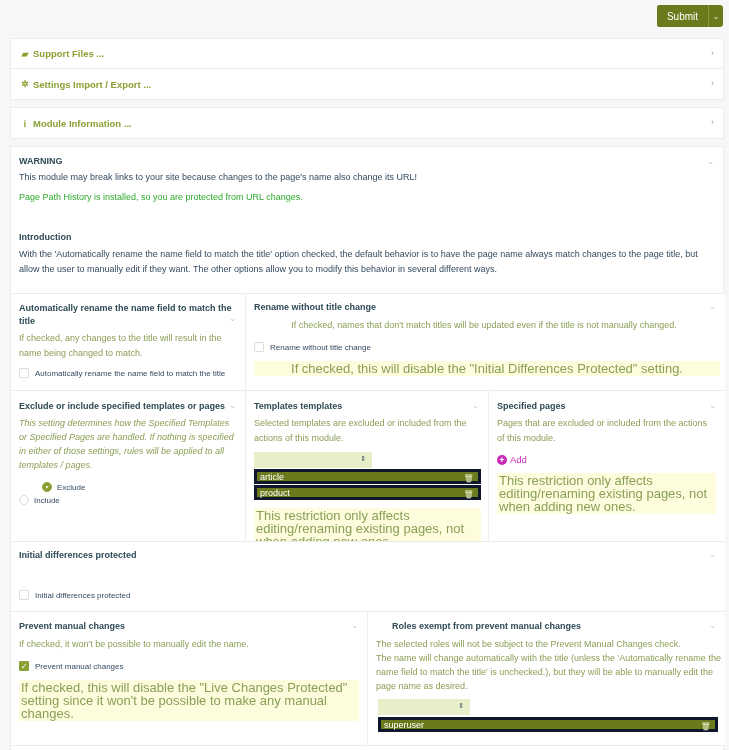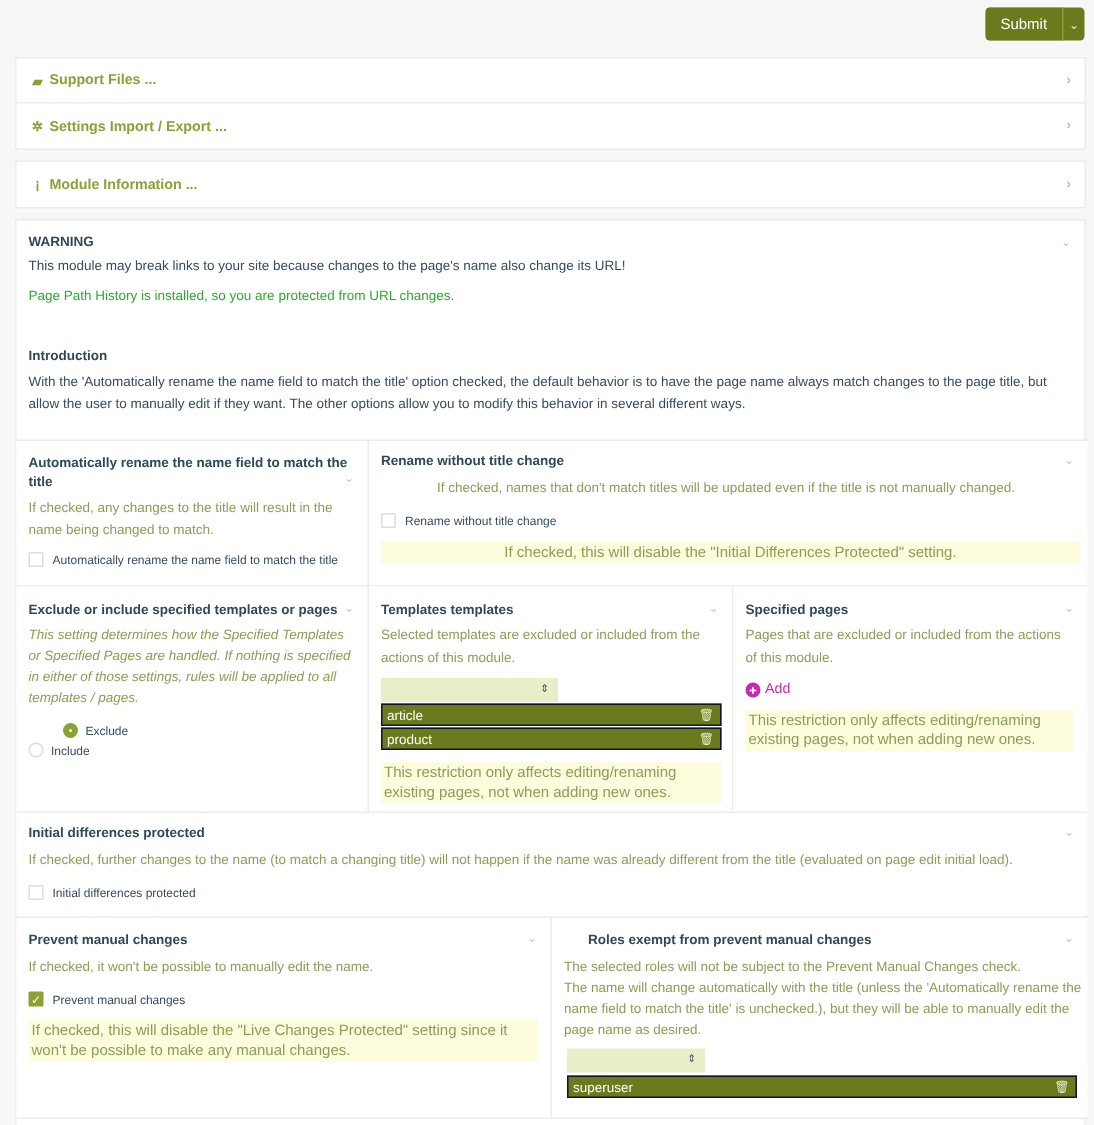--- a/index.html
+++ b/index.html
@@ -12,34 +12,34 @@
   .submit-caret { width: 15px; height: 22px; border-left: 1px solid #8a9a3c; color: #e8eccb; font-size: 8px; display: flex; align-items: center; justify-content: center; }
   .card { position: absolute; left: 10px; width: 714px; background: #fff; border: 1px solid #ececec; }
   .acc-row { height: 30px; display: flex; align-items: center; padding-left: 9px; font-size: 9.5px; font-weight: bold; color: #8aa134; position: relative; border-bottom: 1px solid #ececec; }
   .acc-row:last-child { border-bottom: 0; }
   .acc-row .ic { width: 10px; margin-right: 3px; font-size: 9px; display: inline-block; text-align: center; }
   .acc-row .chev { position: absolute; right: 9px; top: 9px; color: #bbb; font-size: 9px; }
   .sec-h { font-size: 9px; font-weight: bold; color: #2e4a55; }
   .txt { font-size: 9px; color: #354b60; line-height: 15px; }
   .green { color: #2eaa2e; }
   .desc { font-size: 9px; color: #8a9e55; line-height: 15px; }
-  .note { background: #fdfdde; font-size: 10px; color: #8a9e55; line-height: 13px; padding: 1px 2px; }
+  .note { background: #fdfdde; font-size: 13px; color: #8a9e55; line-height: 13px; padding: 1px 2px; }
   .chev-d { position: absolute; right: 9px; color: #c5c5c5; font-size: 8px; }
   .cell { position: absolute; background: #fff; }
   .vline { position: absolute; width: 1px; background: #ececec; }
   .hline { position: absolute; height: 1px; background: #ececec; }
   .cb-row { display: flex; align-items: center; font-size: 8px; color: #354b60; }
   .cb { width: 10px; height: 10px; border: 1px solid #ddd; background: #fff; margin-right: 6px; border-radius: 1px; display: inline-flex; align-items: center; justify-content: center; }
   .cb.checked { background: #8aa134; border-color: #8aa134; color: #fff; font-size: 8px; }
   .radio { width: 10px; height: 10px; border-radius: 50%; border: 1px solid #ddd; margin-right: 5px; display: inline-block; position: relative; background: #fff; }
   .radio.on { background: #8aa134; border-color: #8aa134; }
   .radio.on::after { content: ""; position: absolute; left: 3px; top: 3px; width: 2px; height: 2px; background: #fff; border-radius: 50%; }
   .sel { height: 16px; background: #e8efc8; position: relative; }
   .sel .arr { position: absolute; right: 6px; top: 3px; font-size: 7px; color: #354b60; }
-  .chip { height: 15px; background: #6b7a1c; color: #fff; font-size: 9px; display: flex; align-items: center; padding-left: 3px; position: relative; margin-bottom: 1px; border: 1px solid #0f172a; }
+  .chip { height: 15px; background: #6b7a1c; color: #fff; font-size: 9px; display: flex; align-items: center; padding-left: 3px; position: relative; margin-bottom: 1px; border: 3px solid #0f172a; }
   .chip .trash { position: absolute; right: 4px; top: 2px; font-size: 8px; color: #e9eccb; }
   .add-link { color: #c927b5; font-size: 9.5px; display: flex; align-items: center; }
   .add-link .plus { width: 10px; height: 10px; border-radius: 50%; background: #c927b5; color: #fff; font-size: 9px; line-height: 10px; text-align: center; margin-right: 3px; font-weight: bold; }
 </style>
 </head>
 <body>
 
 <div class="page">
 
   <div class="submit-group">
@@ -148,21 +148,20 @@
         <span>Add</span>
       </div>
       <div class="note" style="position:absolute; left:8px; top:82px; width:219px;">This restriction only affects editing/renaming existing pages, not when adding new ones.</div>
     </div>
 
     <div class="hline" style="left:0; top:394px; width:714px;"></div>
 
     <div class="cell" style="left:0; top:395px; width:714px; height:68px;">
       <div class="sec-h" style="position:absolute; left:8px; top:8px;">Initial differences protected</div>
       <span class="chev-d" style="top:8px;">⌄</span>
-      <div class="desc" style="position:absolute; left:8px; top:24px; width:700px;">If checked, further changes to the name (to match a changing title) will not happen if the name was already different from the title (evaluated on page edit initial load).</div>
       <div class="cb-row" style="position:absolute; left:8px; top:48px;">
         <span class="cb"></span>
         <span>Initial differences protected</span>
       </div>
     </div>
 
     <div class="hline" style="left:0; top:464px; width:714px;"></div>
 
     <div class="cell" style="left:0; top:465px; width:356px; height:133px;">
       <div class="sec-h" style="position:absolute; left:8px; top:9px;">Prevent manual changes</div>

